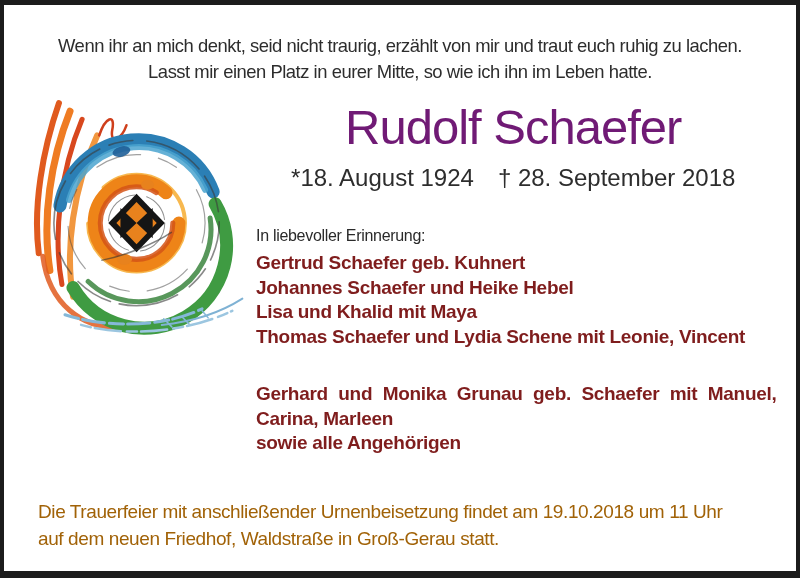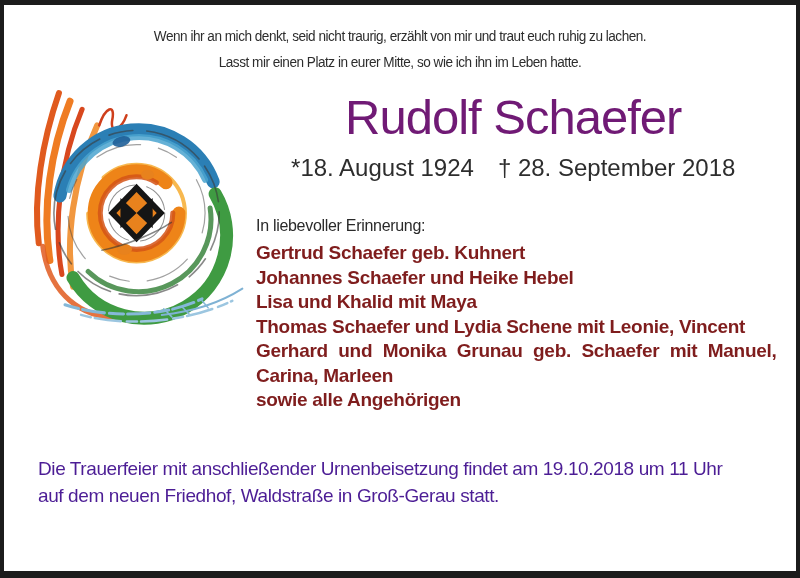--- a/index.html
+++ b/index.html
@@ -5,22 +5,22 @@
   * { margin:0; padding:0; box-sizing:border-box; }
   html,body { background:#e9e9e9; }
   body { width:800px; height:578px; font-family:"Liberation Sans", sans-serif; }
   .notice {
     width:800px; height:578px; background:#ffffff;
     border-style:solid; border-color:#1c1c1c;
     border-width:5px 4px 7px 4px;
     overflow:hidden; color:#2a2a2a;
   }
   .quote {
-    margin-top:18px; text-align:center;
-    font-size:14px; line-height:26px; letter-spacing:-0.5px;
+    margin-top:28px; text-align:center;
+    font-size:19px; line-height:26px; letter-spacing:-0.5px;
     color:#2d2d2d;
   }
   .quote div { white-space:nowrap; transform:scaleX(0.97); transform-origin:50% 0; }
   .content { display:flex; margin-top:2px; }
   .art-wrap { flex:none; width:238px; height:252px; margin-left:8px; }
   .right-col { flex:1; padding-right:34px; }
   .deceased-name {
     text-align:center; font-size:49px; line-height:56px;
     letter-spacing:-1px; margin-top:12px; color:#701a75;
     white-space:nowrap;
@@ -30,24 +30,24 @@
     font-size:24px; line-height:30px; margin-top:8px; color:#2d2d2d;
     white-space:nowrap;
   }
   .memorial { margin-top:30px; padding-left:6px; }
   .memorial-heading { font-size:16px; line-height:26px; letter-spacing:-0.3px; }
   .names-list { margin-top:2px; }
   .names-list div {
     font-weight:bold; font-size:19px; line-height:24.5px;
     letter-spacing:-0.3px; white-space:nowrap; color:#7f1d1d;
   }
-  .names-list div.justified { word-spacing:5.5px; }
+  .names-list div.justified { word-spacing:5.5px;margin-top:33px; }
   .funeral {
     margin:42px 50px 0 34px;
-    font-size:19px; line-height:27px; letter-spacing:-0.4px; color:#4c1d95;
+    font-size:19px; line-height:27px; letter-spacing:-0.4px; color:#a16207;
   }
   .funeral div { white-space:nowrap; }
   svg { display:block; }
 </style>
 </head>
 <body>
 
 <div class="notice">
 
   <div class="quote">

